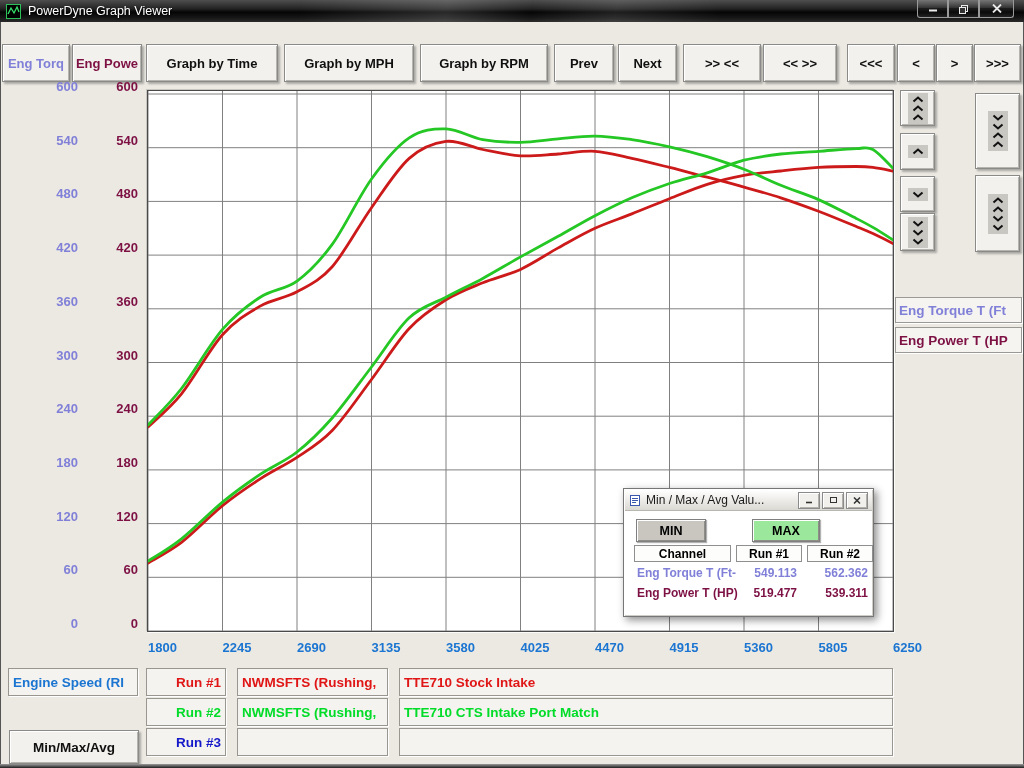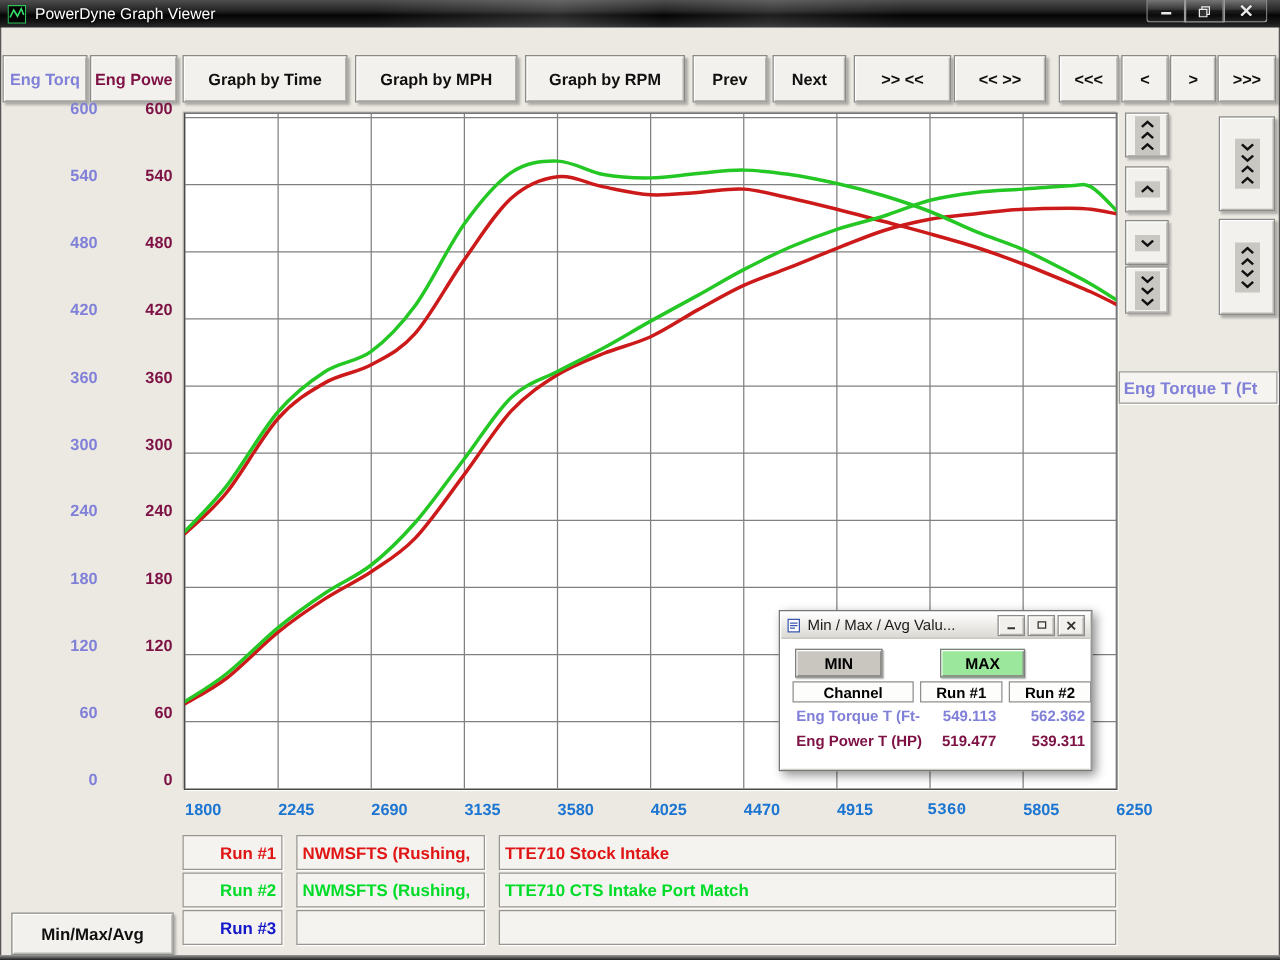--- a/index.html
+++ b/index.html
@@ -146,21 +146,21 @@
     </div>
   <div id="xticks">
       <div class="xlab" style="left: 117px; color: rgb(27, 117, 209);">1800</div>
       <div class="xlab" style="left: 191.5px; color: rgb(27, 117, 209);">2245</div>
       <div class="xlab" style="left: 266px; color: rgb(27, 117, 209);">2690</div>
       <div class="xlab" style="left: 340.5px; color: rgb(27, 117, 209);">3135</div>
       <div class="xlab" style="left: 415px; color: rgb(27, 117, 209);">3580</div>
       <div class="xlab" style="left: 489.5px; color: rgb(27, 117, 209);">4025</div>
       <div class="xlab" style="left: 564px; color: rgb(27, 117, 209);">4470</div>
       <div class="xlab" style="left: 638.5px; color: rgb(27, 117, 209);">4915</div>
-      <div class="xlab" style="left: 713px; color: rgb(27, 117, 209); font-family: Liberation Mono, monospace;">5360</div>
+      <div class="xlab" style="left: 713px; color: rgb(27, 117, 209);">5360</div>
       <div class="xlab" style="left: 787.5px; color: rgb(27, 117, 209);">5805</div>
       <div class="xlab" style="left: 862px; color: rgb(27, 117, 209);">6250</div>
     </div>
 
   <div class="plot">
     <svg id="plotsvg" width="745" height="540">
         <line x1="0" y1="0" x2="0" y2="540" stroke="#808080" stroke-width="1"></line>
         <line x1="74.5" y1="0" x2="74.5" y2="540" stroke="#808080" stroke-width="1"></line>
         <line x1="149" y1="0" x2="149" y2="540" stroke="#808080" stroke-width="1"></line>
         <line x1="223.5" y1="0" x2="223.5" y2="540" stroke="#808080" stroke-width="1"></line>
@@ -257,21 +257,23 @@
           <svg width="12" height="7">
             <polyline points="1.5,1.5 6,5.5 10.5,1.5" fill="none" stroke="#111" stroke-width="2"></polyline>
           </svg>
           <svg width="12" height="7">
             <polyline points="1.5,1.5 6,5.5 10.5,1.5" fill="none" stroke="#111" stroke-width="2"></polyline>
           </svg>
         </div>
       </div>
     </div>
   <div class="chanlab" style="top:297px;color:#8080D8;">Eng Torque T (Ft</div>
-
+  <div class="chanlab" style="top:327px;color:#7D1144;">Eng Power T (HP</div>
+
+  <div class="bbox" style="left:8px;top:668px;width:130px;color:#1B75D1;">Engine Speed (RI</div>
   <div id="run-rows">
       <div class="bbox" style="left: 146px; top: 668px; width: 80px; color: rgb(224, 22, 22); justify-content: flex-end;">Run #1</div>
       <div class="bbox" style="left: 237px; top: 668px; width: 151px; color: rgb(224, 22, 22);">NWMSFTS (Rushing,</div>
       <div class="bbox" style="left: 399px; top: 668px; width: 494px; color: rgb(224, 22, 22);">TTE710 Stock Intake</div>
       <div class="bbox" style="left: 146px; top: 698px; width: 80px; color: rgb(0, 220, 40); justify-content: flex-end;">Run #2</div>
       <div class="bbox" style="left: 237px; top: 698px; width: 151px; color: rgb(0, 220, 40);">NWMSFTS (Rushing,</div>
       <div class="bbox" style="left: 399px; top: 698px; width: 494px; color: rgb(0, 220, 40);">TTE710 CTS Intake Port Match</div>
       <div class="bbox" style="left: 146px; top: 728px; width: 80px; color: rgb(21, 24, 200); justify-content: flex-end;">Run #3</div>
       <div class="bbox" style="left: 237px; top: 728px; width: 151px; color: rgb(21, 24, 200);"></div>
       <div class="bbox" style="left: 399px; top: 728px; width: 494px; color: rgb(21, 24, 200);"></div>

